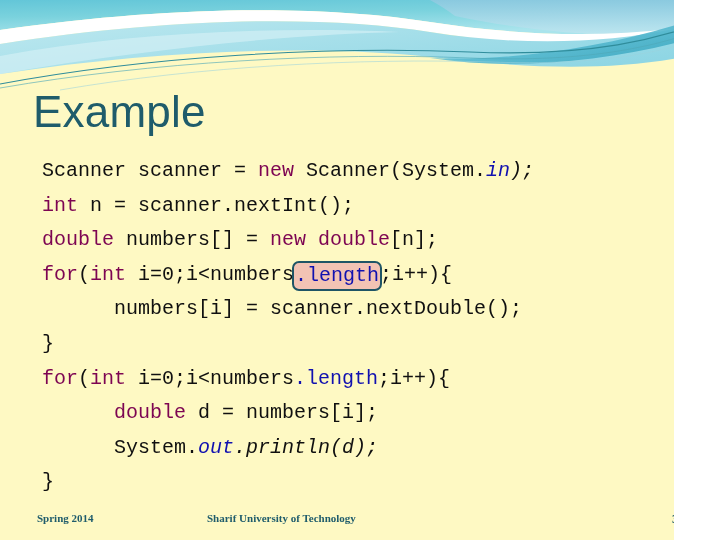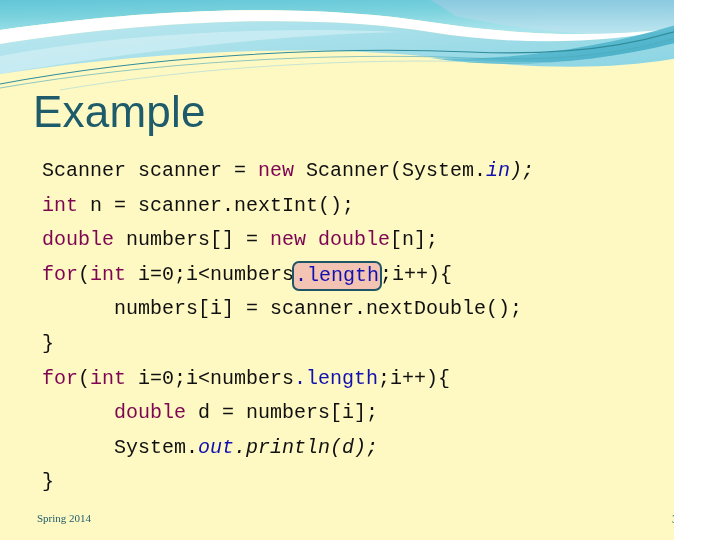--- a/index.html
+++ b/index.html
@@ -75,21 +75,21 @@
     margin: 0 -2px;
     line-height: 26px;
     position: relative;
     top: 1px;
   }
 
   
   .footer-text {
     position: absolute;
     font-family: "Liberation Serif", serif;
-    font-weight: normal;
+    font-weight: bold;
     font-size: 11px;
     color: #1f5c6b;
     white-space: nowrap;
     text-align: right;
   }
   #footer-left   { left: 37px;  top: 512px; }
   #footer-center { left: 207px; top: 512px; }
   #page-number   { left: 672px; top: 512px; font-size: 12px; }
 </style>
 </head>
@@ -145,15 +145,16 @@
     <path d="M60,90 C200,66 360,58 490,62 C600,66 670,52 720,32" fill="none" stroke="#9bd3dd" stroke-width="0.7" opacity="0.8"></path>
 
     <path d="M0,56 C120,34 260,26 400,32 C300,34 150,48 0,74 Z" fill="#d8f1f6" opacity="0.6"></path>
   </svg>
 
   <div id="title">Example</div>
 
   <div id="code"><div class="code-line"><span class="plain">Scanner scanner = </span><span class="kw">new</span><span class="plain"> Scanner(System.</span><span class="field ital">in</span><span class="plain ital">);</span></div><div class="code-line"><span class="kw">int</span><span class="plain"> n = scanner.nextInt();</span></div><div class="code-line"><span class="kw">double</span><span class="plain"> numbers[] = </span><span class="kw">new double</span><span class="plain">[n];</span></div><div class="code-line"><span class="kw">for</span><span class="plain">(</span><span class="kw">int</span><span class="plain"> i=0;i&lt;numbers</span><span class="hl-box"><span class="field">.length</span></span><span class="plain">;i++){</span></div><div class="code-line"><span>      </span><span class="plain">numbers[i] = scanner.nextDouble();</span></div><div class="code-line"><span class="plain">}</span></div><div class="code-line"><span class="kw">for</span><span class="plain">(</span><span class="kw">int</span><span class="plain"> i=0;i&lt;numbers</span><span class="field">.length</span><span class="plain">;i++){</span></div><div class="code-line"><span>      </span><span class="kw">double</span><span class="plain"> d = numbers[i];</span></div><div class="code-line"><span>      </span><span class="plain">System.</span><span class="field ital">out</span><span class="plain ital">.println(d);</span></div><div class="code-line"><span class="plain">}</span></div></div>
 
   <div id="footer-left" class="footer-text">Spring 2014</div>
+  <div id="footer-center" class="footer-text">Sharif University of Technology</div>
   <div id="page-number" class="footer-text">39</div>
 
 </div>
 
 </body></html>

